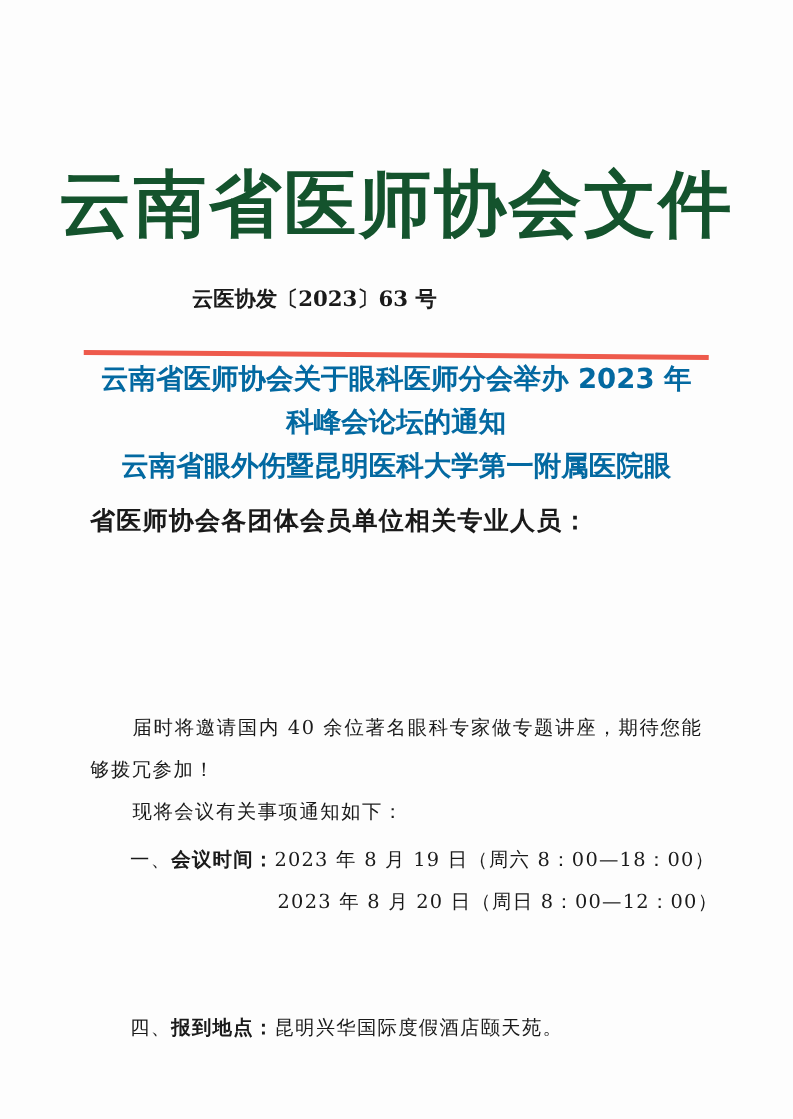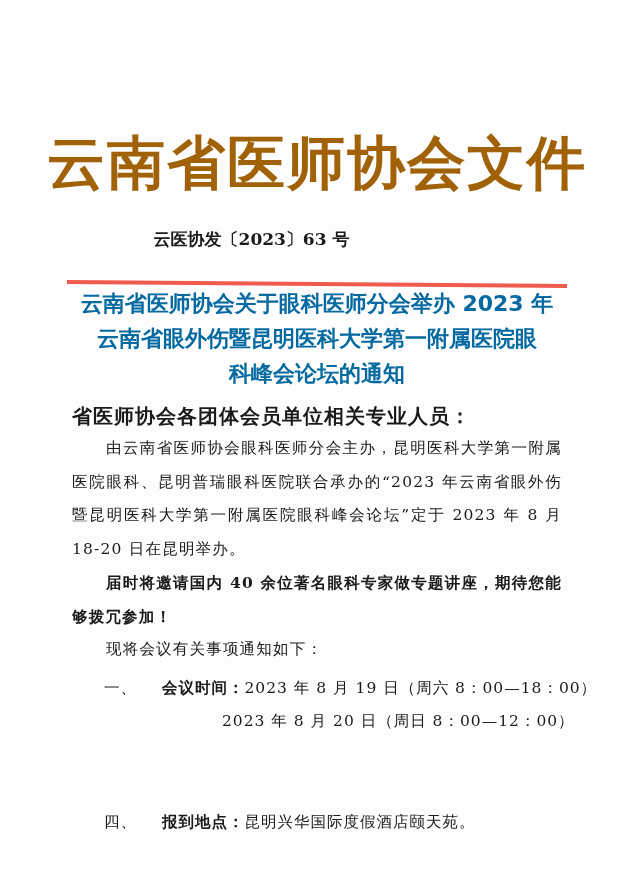--- a/index.html
+++ b/index.html
@@ -1,61 +1,60 @@
 <!DOCTYPE html>
 <html><head>
   <meta charset="utf-8">
   <style>
     html, body { margin: 0; padding: 0; background: #ffffff; }
     body { width: 634px; height: 895px; position: relative; overflow: hidden;
            font-family: "DejaVu Serif", "Liberation Serif", serif; color: #1a1a1a; }
     .page { position: absolute; inset: 0; background: #fdfdfd; }
     .masthead { position: absolute; left: 0; width: 634px; top: 128px; text-align: center;
-                color: #a16207; font-family: "DejaVu Serif", serif; font-weight: bold;
+                color: #14532d; font-family: "DejaVu Serif", serif; font-weight: bold;
                 font-size: 58px; letter-spacing: 2px; line-height: 70px; }
     .docnum { position: absolute; left: 0; width: 503px; top: 228px; text-align: center;
               font-size: 17px; font-weight: bold; font-family: "DejaVu Serif", serif; }
     .redline { position: absolute; left: 67px; top: 280px; width: 500px; height: 4px;
                background: #ee5a4c; transform: rotate(0.45deg); transform-origin: left center; }
     .title { position: absolute; left: 40px; width: 554px; top: 286px; text-align: center;
              font-family: "DejaVu Sans", sans-serif; font-size: 22px; line-height: 35px;
              font-weight: bold; color: #0369a1; }
     .salutation { position: absolute; left: 72px; top: 403px; font-size: 20px; font-weight: bold;
                   font-family: "DejaVu Sans", sans-serif; letter-spacing: 1px; }
     .para { position: absolute; left: 72px; width: 490px; font-size: 15.5px; line-height: 33.5px;
             font-family: "DejaVu Serif", serif; letter-spacing: 1.2px; text-align: justify; }
     .p1 { top: 432px; text-indent: 34px; }
-    .p2 { top: 566px; text-indent: 34px; font-weight: bold; }
+    .p2 { top: 566px; text-indent: 34px; }
     .p3 { top: 633px; text-indent: 34px; }
     .item { position: absolute; left: 104px; font-size: 15.5px; font-family: "DejaVu Serif", serif;
             letter-spacing: 1px; white-space: nowrap; }
-    .item .label { font-weight: bold; font-family: "DejaVu Sans", sans-serif; margin-left: 25px; }
+    .item .label { font-weight: bold; font-family: "DejaVu Sans", sans-serif; }
     .i1 { top: 678px; }
     .i1b { top: 711px; left: 222px; }
     .i2 { top: 746px; }
     .i3 { top: 779px; }
     .i4 { top: 812px; text-align: center; }
   </style>
 </head>
 <body>
 
 <div class="page">
   <div class="masthead">云南省医师协会文件</div>
   <div class="docnum">云医协发〔2023〕63 号</div>
   <div class="redline"></div>
 
   <div class="title">
     <div>云南省医师协会关于眼科医师分会举办 2023 年</div>
+    <div>科峰会论坛的通知</div>
     <div>云南省眼外伤暨昆明医科大学第一附属医院眼</div>
-    <div>科峰会论坛的通知</div>
   </div>
 
   <div class="salutation">省医师协会各团体会员单位相关专业人员：</div>
 
-  <div class="para p1">由云南省医师协会眼科医师分会主办，昆明医科大学第一附属医院眼科、昆明普瑞眼科医院联合承办的“2023 年云南省眼外伤暨昆明医科大学第一附属医院眼科峰会论坛”定于 2023 年 8 月 18-20 日在昆明举办。</div>
   <div class="para p2">届时将邀请国内 40 余位著名眼科专家做专题讲座，期待您能够拨冗参加！</div>
   <div class="para p3">现将会议有关事项通知如下：</div>
 
   <div class="item i1">
     <span>一、</span><span class="label">会议时间：</span><span>2023 年 8 月 19 日（周六 8：00—18：00）</span>
   </div>
   <div class="item i1b">2023 年 8 月 20 日（周日 8：00—12：00）</div>
 
 
 

